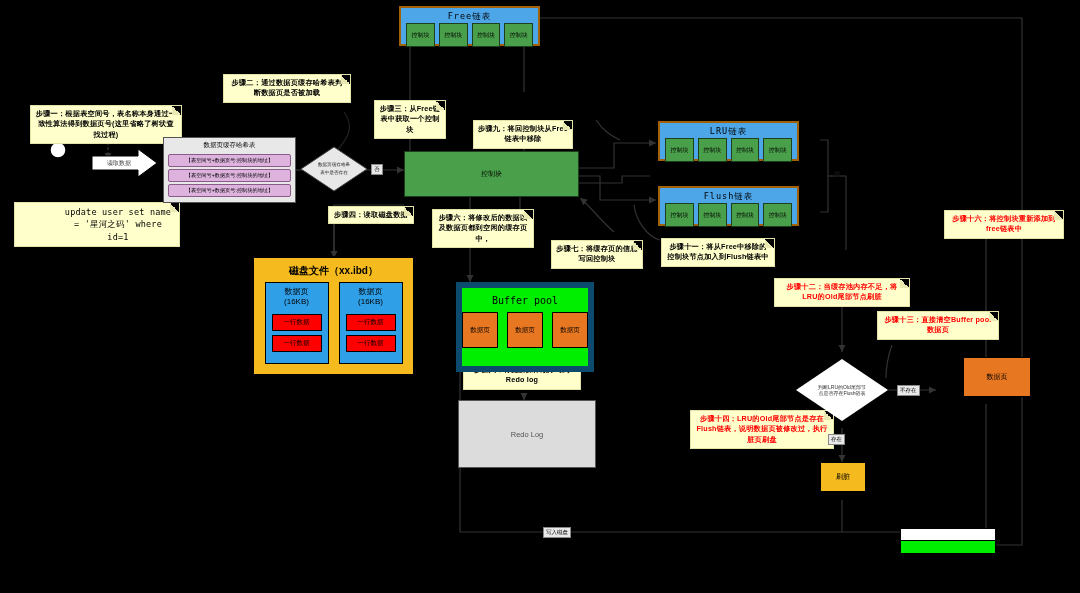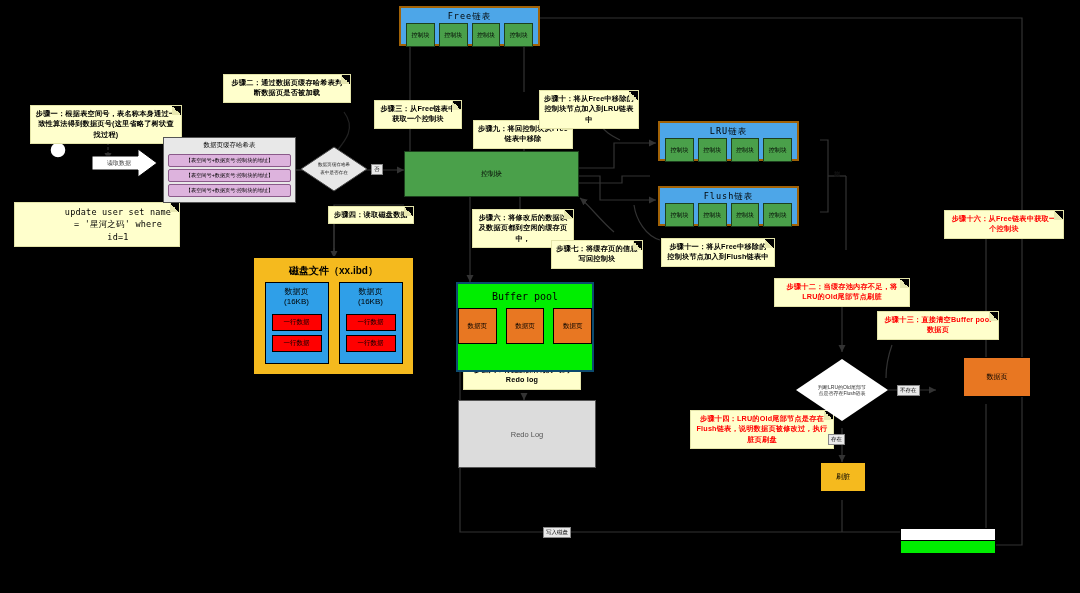--- a/index.html
+++ b/index.html
@@ -37,21 +37,21 @@
   .ctl-main{background:#4aa04a;border:1px solid #1d3f1d;color:#000;
         font-size:7px;display:flex;align-items:center;justify-content:center;}
   .diskfile{background:#f5ba1e;border:2px solid #000;}
   .disktitle{text-align:center;font-size:10px;color:#000;padding:6px 0 4px;
         font-weight:bold;}
   .dpage{background:#2f9fe8;border:1px solid #000;}
   .dpage .dp-t{text-align:center;font-size:8px;color:#000;line-height:1.25;
         padding:4px 0 3px;}
   .drow{background:#ff0000;border:1px solid #000;color:#000;font-size:6.5px;
         text-align:center;margin:4px 6px;padding:3px 0;}
-  .bpool{background:#00ee00;border:2px solid #0c4a6e;}
+  .bpool{background:#00ee00;border:6px solid #0c4a6e;}
   .bptitle{text-align:center;font-size:10px;color:#000;padding:7px 0 6px;
         font-family:"DejaVu Sans Mono","Liberation Mono",monospace;}
   .bprow{display:flex;justify-content:center;gap:9px;}
   .bpage{background:#e87722;border:1px solid #000;color:#000;font-size:6.5px;
         width:38px;height:34px;display:flex;align-items:center;justify-content:center;}
   .redolog{background:#dcdcdc;border:1px solid #555;color:#555;font-size:7.5px;
         display:flex;align-items:center;justify-content:center;}
   .orangebox{background:#e87722;border:1px solid #000;color:#000;font-size:7px;
         display:flex;align-items:center;justify-content:center;}
   .yellowbox{background:#f5ba1e;border:1px solid #000;color:#000;font-size:7px;
@@ -214,26 +214,25 @@
       <div class="ctlblk">控制块</div>
       <div class="ctlblk">控制块</div>
       <div class="ctlblk">控制块</div>
     </div>
   </div>
 
   <div class="abs vlabel" style="left:832px;top:166px;">控制块</div>
 
   <div class="abs ctl-main" style="left:404px;top:151px;width:175px;height:46px;">控制块</div>
 
-  <div class="abs note" style="left:374px;top:100px;width:88px;">步骤三：从Free链表中获取一个控制块</div>
+  <div class="abs note" style="left:374px;top:100px;width:72px;">步骤三：从Free链表中获取一个控制块</div>
   <div class="abs note" style="left:473px;top:76px;width:100px;margin-top:44px;">步骤九：将回控制块从Free链表中移除</div>
-  <div class="abs note" style="left:539px;top:90px;width:100px;">步骤十：将从Free中移除的控制块节点加入到LRU链表中</div>
   <div class="abs note" style="left:661px;top:238px;width:114px;">步骤十一：将从Free中移除的控制块节点加入到Flush链表中</div>
   <div class="abs note" style="left:328px;top:206px;width:86px;">步骤四：读取磁盘数据</div>
-  <div class="abs note" style="left:472px;top:209px;width:102px;">步骤六：将修改后的数据以及数据页都到空闲的缓存页中，</div>
+  <div class="abs note" style="left:432px;top:209px;width:102px;">步骤六：将修改后的数据以及数据页都到空闲的缓存页中，</div>
   <div class="abs note" style="left:551px;top:240px;width:92px;">步骤七：将缓存页的信息写回控制块</div>
   <div class="abs note" style="left:463px;top:361px;width:118px;">步骤八：将更新操作顺序写到Redo log</div>
 
   <div class="abs diskfile" style="left:252px;top:256px;width:163px;height:120px;">
     <div class="disktitle">磁盘文件（xx.ibd）</div>
     <div style="display:flex;gap:10px;justify-content:center;">
       <div class="dpage" style="width:62px;height:80px;">
         <div class="dp-t">
           <div>数据页</div>
             <div>(16KB)</div>
@@ -259,21 +258,21 @@
       <div class="bpage">数据页</div>
       <div class="bpage">数据页</div>
     </div>
   </div>
 
   <div class="abs redolog" style="left:458px;top:400px;width:138px;height:68px;">Redo Log</div>
 
   <div class="abs note red" style="left:877px;top:311px;width:122px;">步骤十三：直接清空Buffer pool数据页</div>
   <div class="abs note red" style="left:774px;top:278px;width:136px;">步骤十二：当缓存池内存不足，将LRU的Old尾部节点刷脏</div>
   <div class="abs note red" style="left:690px;top:410px;width:144px;">步骤十四：LRU的Old尾部节点是存在Flush链表，说明数据页被修改过，执行脏页刷盘</div>
-  <div class="abs note red" style="left:944px;top:210px;width:120px;">步骤十六：从Free链表中获取一个控制块</div>
+  <div class="abs note red" style="left:944px;top:210px;width:120px;">步骤十六：将控制块重新添加到free链表中</div>
 
   <div class="abs diamond" style="left:796px;top:359px;">
     <div class="dshape">
       <div class="dtext">
         <div>判断LRU的Old尾部节</div>
         <div>点是否存在Flush链表</div>
       </div>
     </div>
   </div>
   <div class="abs arrowlbl" style="left:828px;top:434px;">存在</div>

